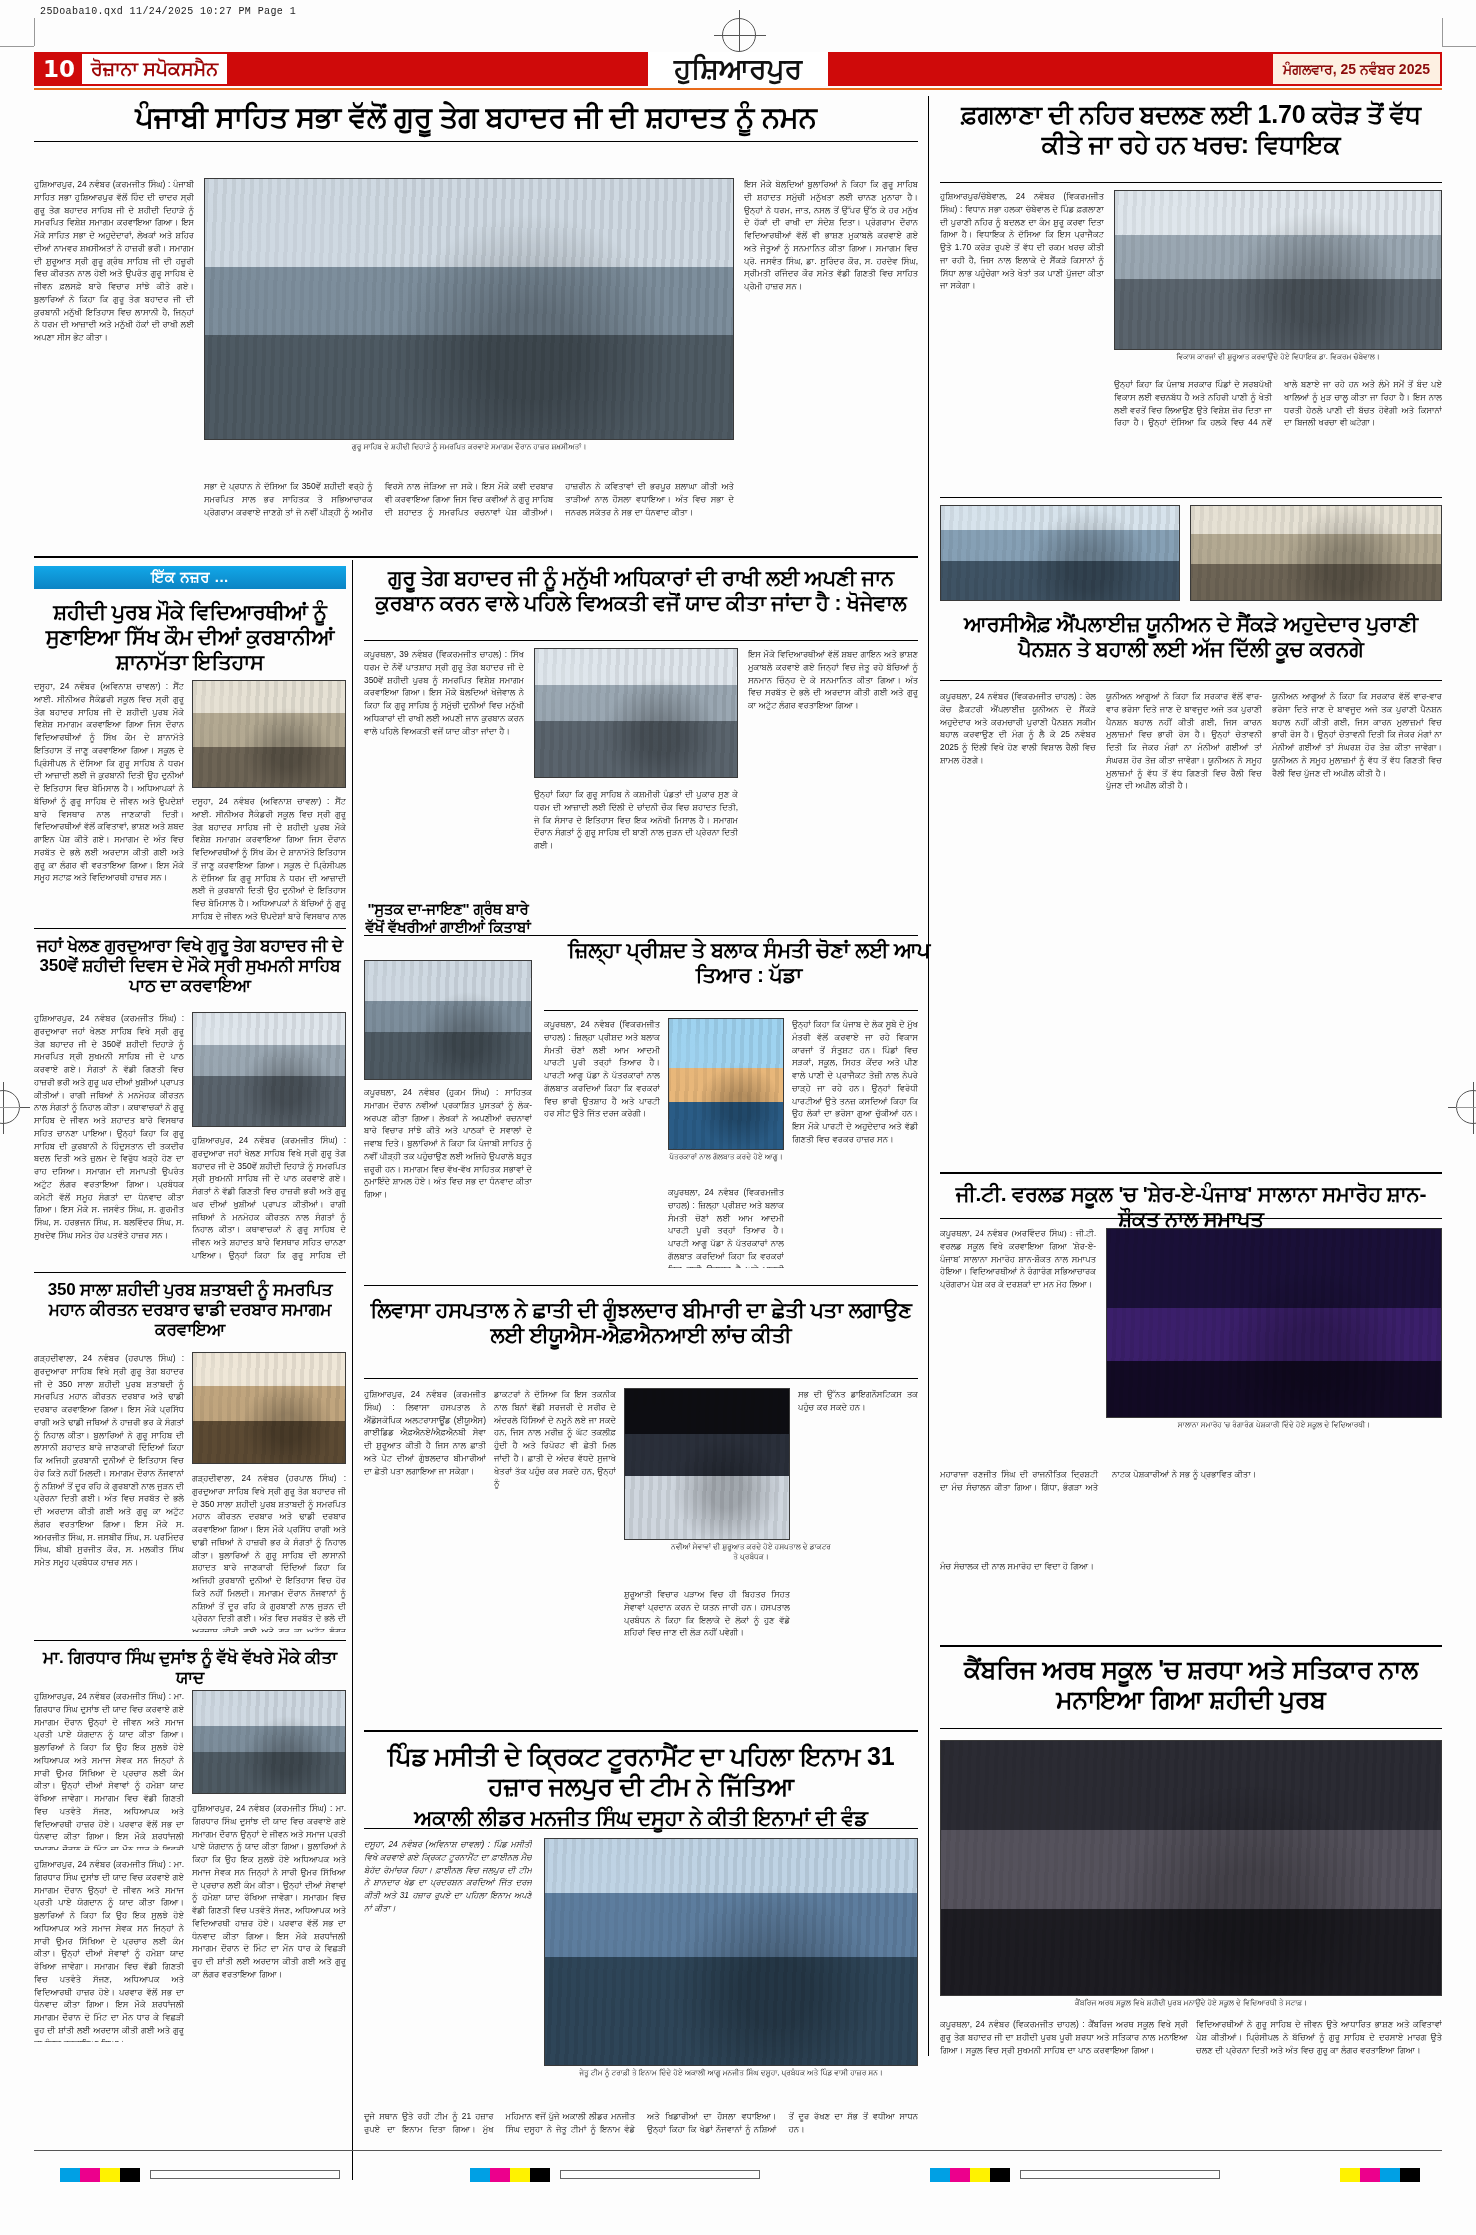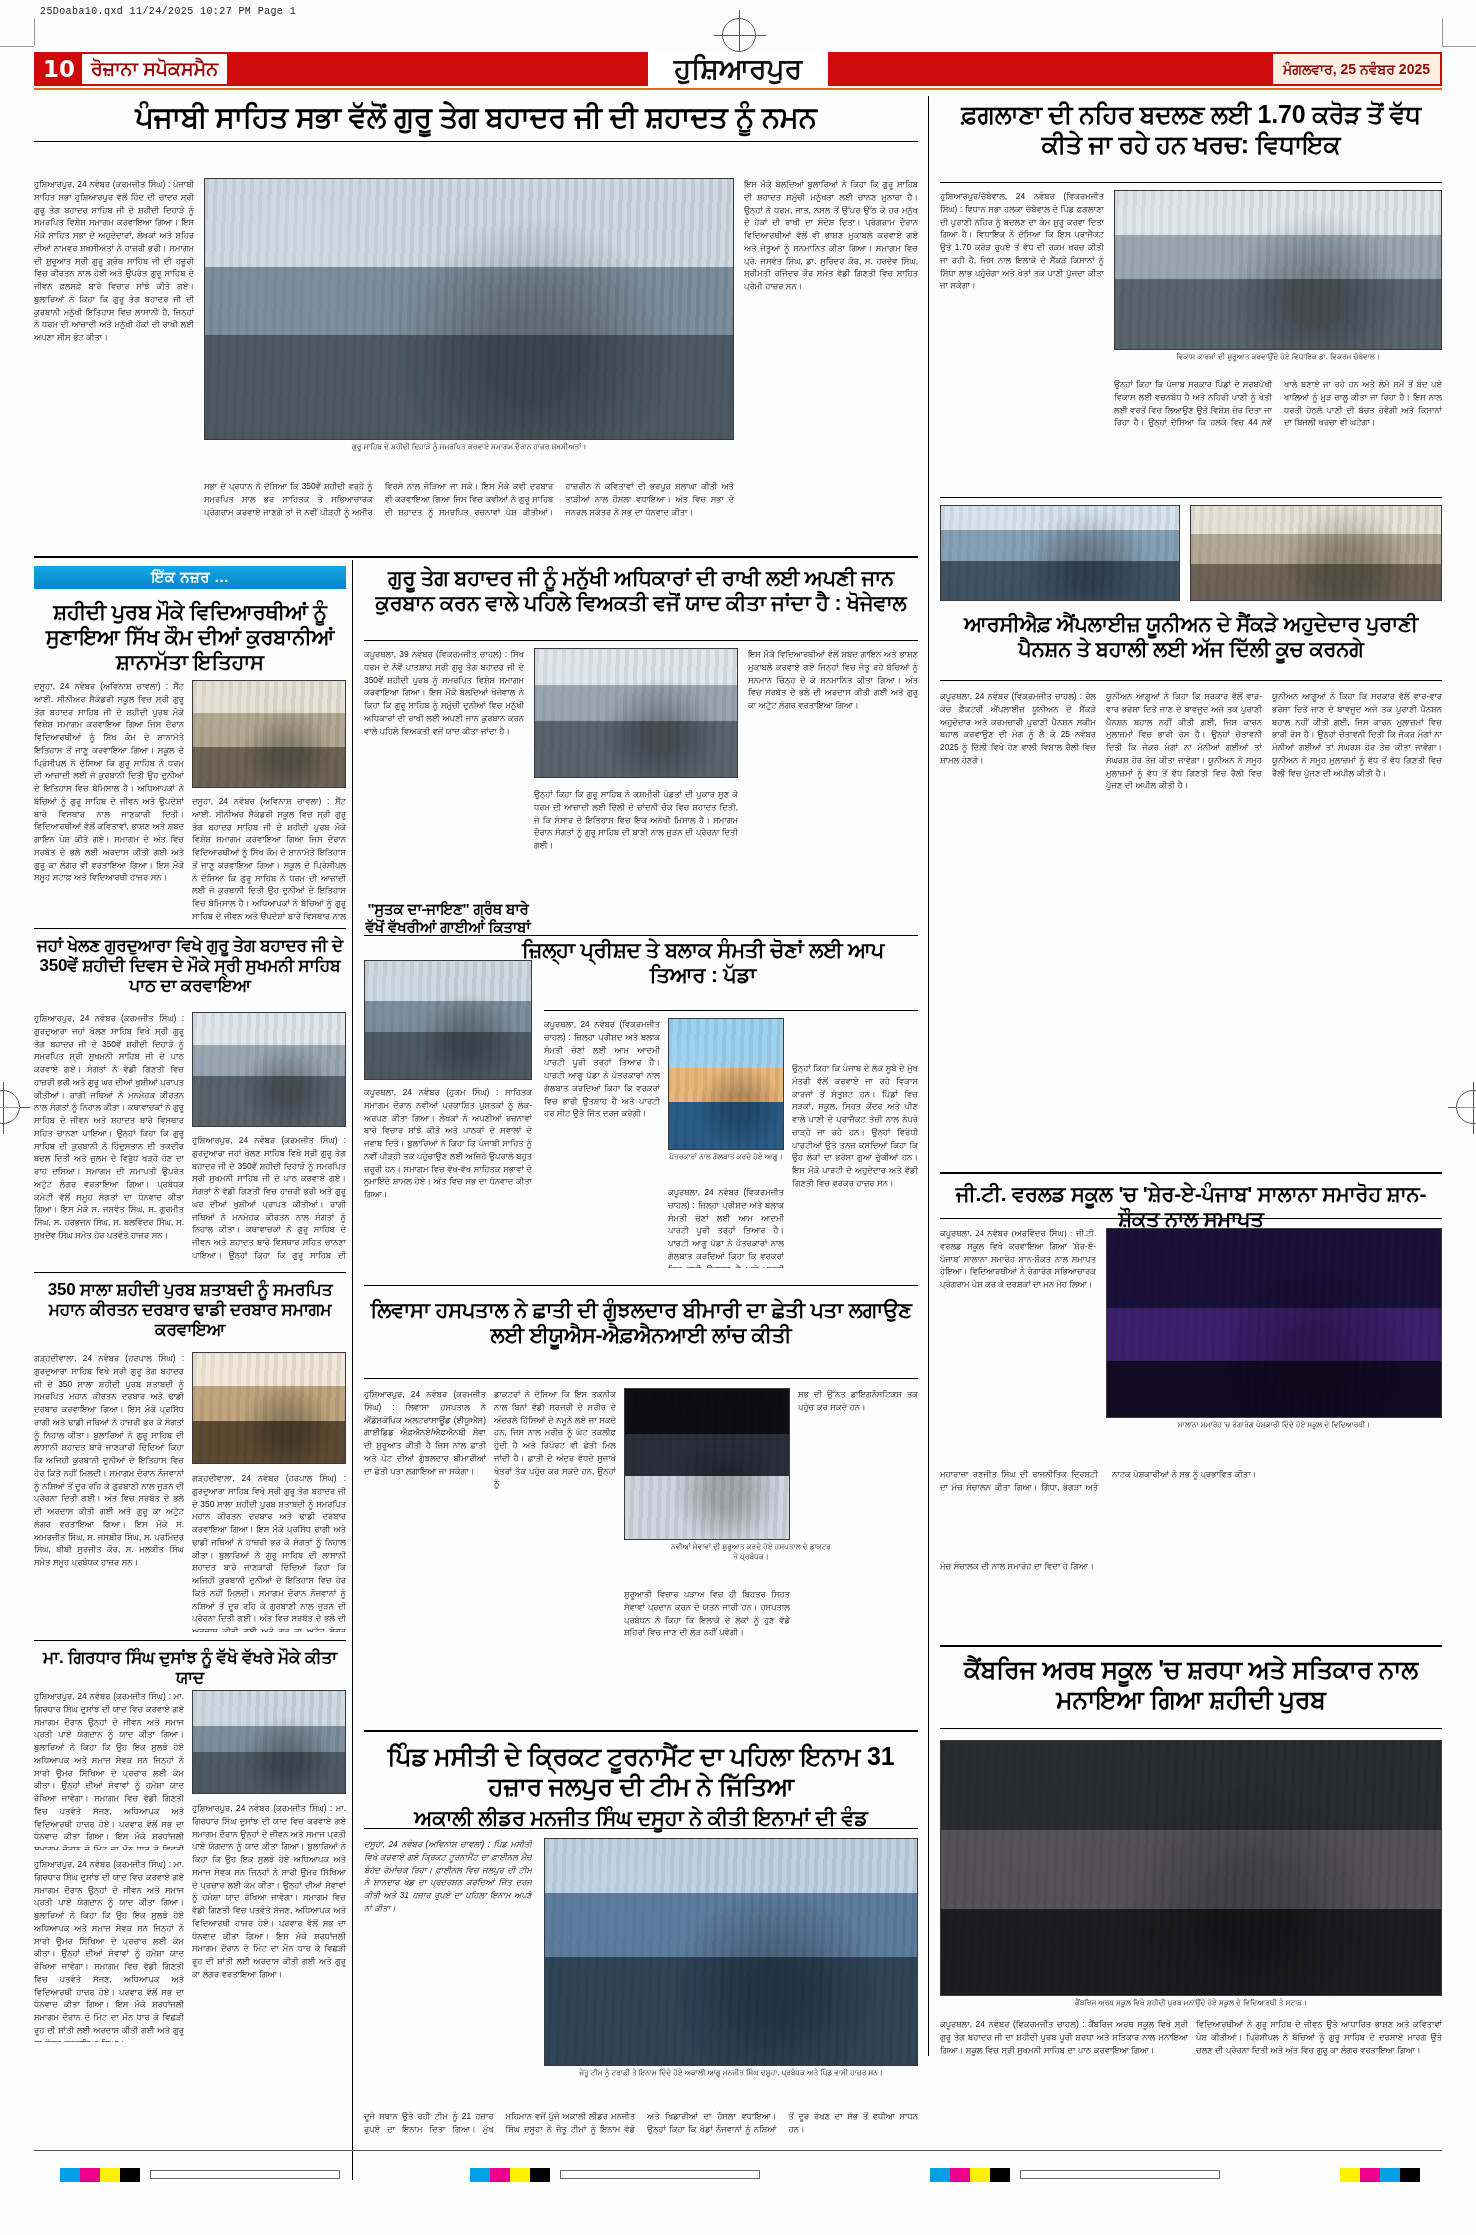--- a/index.html
+++ b/index.html
@@ -339,36 +339,36 @@
   <div class="box" style="left:364px;top:900px;width:168px;">
     <div class="hl hl-xs">"ਸੁਤਕ ਦਾ-ਜਾਇਣ" ਗ੍ਰੰਥ ਬਾਰੇ ਵੱਖੋਂ ਵੱਖਰੀਆਂ ਗਾਈਆਂ ਕਿਤਾਬਾਂ</div>
   </div>
   <div class="box" style="left:364px;top:960px;width:168px;">
     <div class="photo ph-crowd" style="width:168px;height:120px;"></div>
   </div>
   <div class="box" style="left:364px;top:1086px;width:168px;height:190px;">
     <div class="body-col" style="height:190px;">ਕਪੂਰਥਲਾ, 24 ਨਵੰਬਰ (ਹੁਕਮ ਸਿੰਘ) : ਸਾਹਿਤਕ ਸਮਾਗਮ ਦੌਰਾਨ ਨਵੀਆਂ ਪ੍ਰਕਾਸ਼ਿਤ ਪੁਸਤਕਾਂ ਨੂੰ ਲੋਕ-ਅਰਪਣ ਕੀਤਾ ਗਿਆ। ਲੇਖਕਾਂ ਨੇ ਅਪਣੀਆਂ ਰਚਨਾਵਾਂ ਬਾਰੇ ਵਿਚਾਰ ਸਾਂਝੇ ਕੀਤੇ ਅਤੇ ਪਾਠਕਾਂ ਦੇ ਸਵਾਲਾਂ ਦੇ ਜਵਾਬ ਦਿਤੇ। ਬੁਲਾਰਿਆਂ ਨੇ ਕਿਹਾ ਕਿ ਪੰਜਾਬੀ ਸਾਹਿਤ ਨੂੰ ਨਵੀਂ ਪੀੜ੍ਹੀ ਤਕ ਪਹੁੰਚਾਉਣ ਲਈ ਅਜਿਹੇ ਉਪਰਾਲੇ ਬਹੁਤ ਜ਼ਰੂਰੀ ਹਨ। ਸਮਾਗਮ ਵਿਚ ਵੱਖ-ਵੱਖ ਸਾਹਿਤਕ ਸਭਾਵਾਂ ਦੇ ਨੁਮਾਇੰਦੇ ਸ਼ਾਮਲ ਹੋਏ। ਅੰਤ ਵਿਚ ਸਭ ਦਾ ਧੰਨਵਾਦ ਕੀਤਾ ਗਿਆ।</div>
   </div>
 
-  <div class="box" style="left:516px;top:938px;width:374px;">
+  <div class="box" style="left:562px;top:938px;width:374px;">
     <div class="hl hl-md">ਜ਼ਿਲ੍ਹਾ ਪ੍ਰੀਸ਼ਦ ਤੇ ਬਲਾਕ ਸੰਮਤੀ ਚੋਣਾਂ ਲਈ ਆਪ ਤਿਆਰ : ਪੱਡਾ</div>
   </div>
   <div class="rule-h" style="left:544px;top:1010px;width:374px;"></div>
   <div class="box" style="left:544px;top:1018px;width:116px;height:250px;">
     <div class="body-col" style="height:250px;">ਕਪੂਰਥਲਾ, 24 ਨਵੰਬਰ (ਵਿਕਰਮਜੀਤ ਚਾਹਲ) : ਜ਼ਿਲ੍ਹਾ ਪ੍ਰੀਸ਼ਦ ਅਤੇ ਬਲਾਕ ਸੰਮਤੀ ਚੋਣਾਂ ਲਈ ਆਮ ਆਦਮੀ ਪਾਰਟੀ ਪੂਰੀ ਤਰ੍ਹਾਂ ਤਿਆਰ ਹੈ। ਪਾਰਟੀ ਆਗੂ ਪੱਡਾ ਨੇ ਪੱਤਰਕਾਰਾਂ ਨਾਲ ਗੱਲਬਾਤ ਕਰਦਿਆਂ ਕਿਹਾ ਕਿ ਵਰਕਰਾਂ ਵਿਚ ਭਾਰੀ ਉਤਸ਼ਾਹ ਹੈ ਅਤੇ ਪਾਰਟੀ ਹਰ ਸੀਟ ਉਤੇ ਜਿੱਤ ਦਰਜ ਕਰੇਗੀ।</div>
   </div>
   <div class="box" style="left:668px;top:1018px;width:116px;">
     <div class="photo ph-portrait" style="width:116px;height:132px;"></div>
     <div class="cap" style="width:116px;">ਪੱਤਰਕਾਰਾਂ ਨਾਲ ਗੱਲਬਾਤ ਕਰਦੇ ਹੋਏ ਆਗੂ।</div>
   </div>
   <div class="box" style="left:668px;top:1186px;width:116px;height:82px;">
     <div class="body-col" style="height:82px;">ਕਪੂਰਥਲਾ, 24 ਨਵੰਬਰ (ਵਿਕਰਮਜੀਤ ਚਾਹਲ) : ਜ਼ਿਲ੍ਹਾ ਪ੍ਰੀਸ਼ਦ ਅਤੇ ਬਲਾਕ ਸੰਮਤੀ ਚੋਣਾਂ ਲਈ ਆਮ ਆਦਮੀ ਪਾਰਟੀ ਪੂਰੀ ਤਰ੍ਹਾਂ ਤਿਆਰ ਹੈ। ਪਾਰਟੀ ਆਗੂ ਪੱਡਾ ਨੇ ਪੱਤਰਕਾਰਾਂ ਨਾਲ ਗੱਲਬਾਤ ਕਰਦਿਆਂ ਕਿਹਾ ਕਿ ਵਰਕਰਾਂ ਵਿਚ ਭਾਰੀ ਉਤਸ਼ਾਹ ਹੈ ਅਤੇ ਪਾਰਟੀ ਹਰ ਸੀਟ ਉਤੇ ਜਿੱਤ ਦਰਜ ਕਰੇਗੀ।</div>
   </div>
   <div class="box" style="left:792px;top:1018px;width:126px;height:250px;">
-    <div class="body-col" style="height:250px;margin-top:44px;">ਉਨ੍ਹਾਂ ਕਿਹਾ ਕਿ ਪੰਜਾਬ ਦੇ ਲੋਕ ਸੂਬੇ ਦੇ ਮੁੱਖ ਮੰਤਰੀ ਵੱਲੋਂ ਕਰਵਾਏ ਜਾ ਰਹੇ ਵਿਕਾਸ ਕਾਰਜਾਂ ਤੋਂ ਸੰਤੁਸ਼ਟ ਹਨ। ਪਿੰਡਾਂ ਵਿਚ ਸੜਕਾਂ, ਸਕੂਲ, ਸਿਹਤ ਕੇਂਦਰ ਅਤੇ ਪੀਣ ਵਾਲੇ ਪਾਣੀ ਦੇ ਪ੍ਰਾਜੈਕਟ ਤੇਜ਼ੀ ਨਾਲ ਨੇਪਰੇ ਚਾੜ੍ਹੇ ਜਾ ਰਹੇ ਹਨ। ਉਨ੍ਹਾਂ ਵਿਰੋਧੀ ਪਾਰਟੀਆਂ ਉਤੇ ਤਨਜ਼ ਕਸਦਿਆਂ ਕਿਹਾ ਕਿ ਉਹ ਲੋਕਾਂ ਦਾ ਭਰੋਸਾ ਗੁਆ ਚੁੱਕੀਆਂ ਹਨ। ਇਸ ਮੌਕੇ ਪਾਰਟੀ ਦੇ ਅਹੁਦੇਦਾਰ ਅਤੇ ਵੱਡੀ ਗਿਣਤੀ ਵਿਚ ਵਰਕਰ ਹਾਜ਼ਰ ਸਨ।</div>
+    <div class="body-col" style="height:250px;">ਉਨ੍ਹਾਂ ਕਿਹਾ ਕਿ ਪੰਜਾਬ ਦੇ ਲੋਕ ਸੂਬੇ ਦੇ ਮੁੱਖ ਮੰਤਰੀ ਵੱਲੋਂ ਕਰਵਾਏ ਜਾ ਰਹੇ ਵਿਕਾਸ ਕਾਰਜਾਂ ਤੋਂ ਸੰਤੁਸ਼ਟ ਹਨ। ਪਿੰਡਾਂ ਵਿਚ ਸੜਕਾਂ, ਸਕੂਲ, ਸਿਹਤ ਕੇਂਦਰ ਅਤੇ ਪੀਣ ਵਾਲੇ ਪਾਣੀ ਦੇ ਪ੍ਰਾਜੈਕਟ ਤੇਜ਼ੀ ਨਾਲ ਨੇਪਰੇ ਚਾੜ੍ਹੇ ਜਾ ਰਹੇ ਹਨ। ਉਨ੍ਹਾਂ ਵਿਰੋਧੀ ਪਾਰਟੀਆਂ ਉਤੇ ਤਨਜ਼ ਕਸਦਿਆਂ ਕਿਹਾ ਕਿ ਉਹ ਲੋਕਾਂ ਦਾ ਭਰੋਸਾ ਗੁਆ ਚੁੱਕੀਆਂ ਹਨ। ਇਸ ਮੌਕੇ ਪਾਰਟੀ ਦੇ ਅਹੁਦੇਦਾਰ ਅਤੇ ਵੱਡੀ ਗਿਣਤੀ ਵਿਚ ਵਰਕਰ ਹਾਜ਼ਰ ਸਨ।</div>
   </div>
   <div class="rule-h" style="left:364px;top:1285px;width:554px;"></div>
 
   <div class="box" style="left:364px;top:1298px;width:554px;">
     <div class="hl hl-md">ਲਿਵਾਸਾ ਹਸਪਤਾਲ ਨੇ ਛਾਤੀ ਦੀ ਗੁੰਝਲਦਾਰ ਬੀਮਾਰੀ ਦਾ ਛੇਤੀ ਪਤਾ ਲਗਾਉਣ ਲਈ ਈਯੂਐਸ-ਐਫ਼ਐਨਆਈ ਲਾਂਚ ਕੀਤੀ</div>
   </div>
   <div class="rule-h" style="left:364px;top:1378px;width:554px;"></div>
   <div class="box" style="left:364px;top:1388px;width:122px;height:330px;">
     <div class="body-col" style="height:330px;">ਹੁਸ਼ਿਆਰਪੁਰ, 24 ਨਵੰਬਰ (ਕਰਮਜੀਤ ਸਿੰਘ) : ਲਿਵਾਸਾ ਹਸਪਤਾਲ ਨੇ ਐਂਡੋਸਕੋਪਿਕ ਅਲਟਰਾਸਾਊਂਡ (ਈਯੂਐਸ) ਗਾਈਡਿਡ ਐਫ਼ਐਨਏ/ਐਫ਼ਐਨਬੀ ਸੇਵਾ ਦੀ ਸ਼ੁਰੂਆਤ ਕੀਤੀ ਹੈ ਜਿਸ ਨਾਲ ਛਾਤੀ ਅਤੇ ਪੇਟ ਦੀਆਂ ਗੁੰਝਲਦਾਰ ਬੀਮਾਰੀਆਂ ਦਾ ਛੇਤੀ ਪਤਾ ਲਗਾਇਆ ਜਾ ਸਕੇਗਾ।</div>
   </div>

